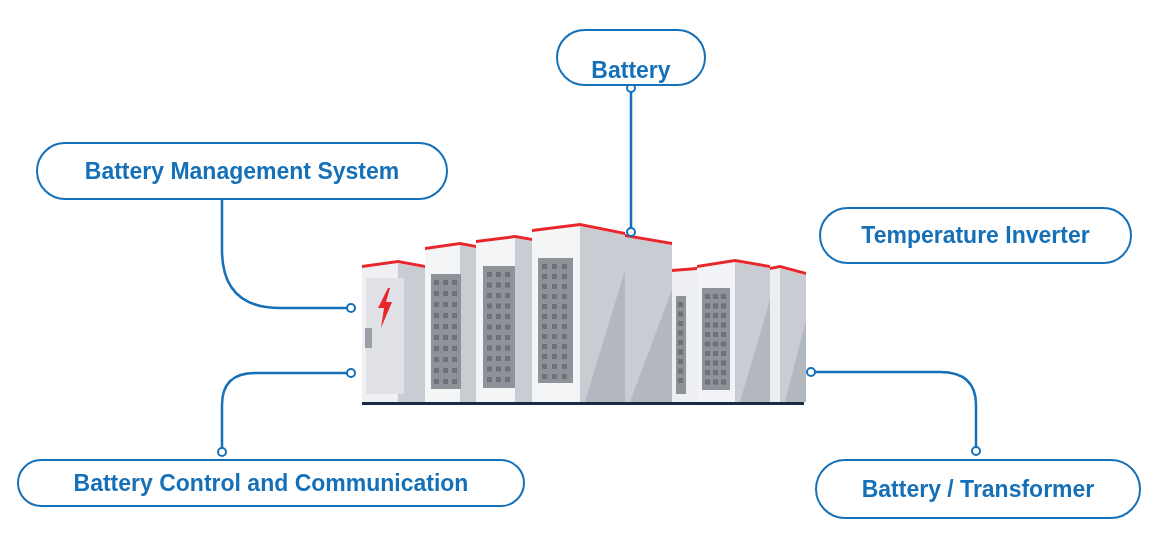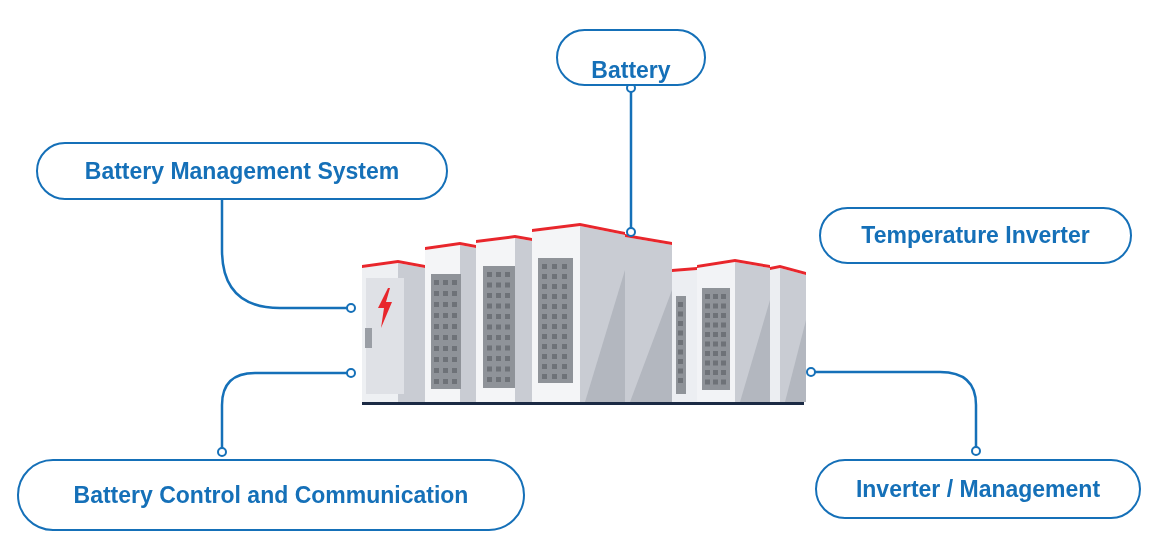--- a/index.html
+++ b/index.html
@@ -6,21 +6,21 @@
   body { width: 1160px; height: 550px; position: relative; overflow: hidden;
          font-family: "Liberation Sans", sans-serif; }
   #stage { position: absolute; left: 0; top: 0; width: 1160px; height: 550px; }
   .pill { position: absolute; box-sizing: border-box; border: 2px solid #1570b8;
           border-radius: 40px; background: #fff; display: flex; align-items: center;
           justify-content: center; color: #1570b8; font-weight: bold; font-size: 23px;
           font-family: "Liberation Sans", sans-serif; white-space: nowrap; }
   #pill-battery { left: 556px; top: 29px; width: 150px; height: 57px; align-items: flex-end; }
   #pill-bms { left: 36px; top: 102px; width: 412px; height: 58px; margin-top: 40px; }
   #pill-temp { left: 819px; top: 207px; width: 313px; height: 57px; }
-  #pill-bcc { left: 17px; top: 459px; width: 508px; height: 72px; }
+  #pill-bcc { left: 17px; top: 459px; width: 508px; height: 48px; }
   #pill-inv { left: 815px; top: 459px; width: 326px; height: 60px; }
 </style>
 </head>
 <body>
 
 <svg id="stage" viewBox="0 0 1160 550" xmlns="http://www.w3.org/2000/svg">
 
   <g fill="none" stroke="#1570b8" stroke-width="2.5">
     <path d="M631 88 L631 232"></path>
     <path d="M222 166 L222 250 Q222 308 280 308 L350 308"></path>
@@ -244,14 +244,14 @@
 <div class="pill" id="pill-bms">
   <span>Battery Management System</span>
 </div>
 <div class="pill" id="pill-temp">
   <span>Temperature Inverter</span>
 </div>
 <div class="pill" id="pill-bcc">
   <span>Battery Control and Communication</span>
 </div>
 <div class="pill" id="pill-inv">
-  <span>Inverter / Management</span>
+  <span>Battery / Transformer</span>
 </div>
 
 </body></html>

